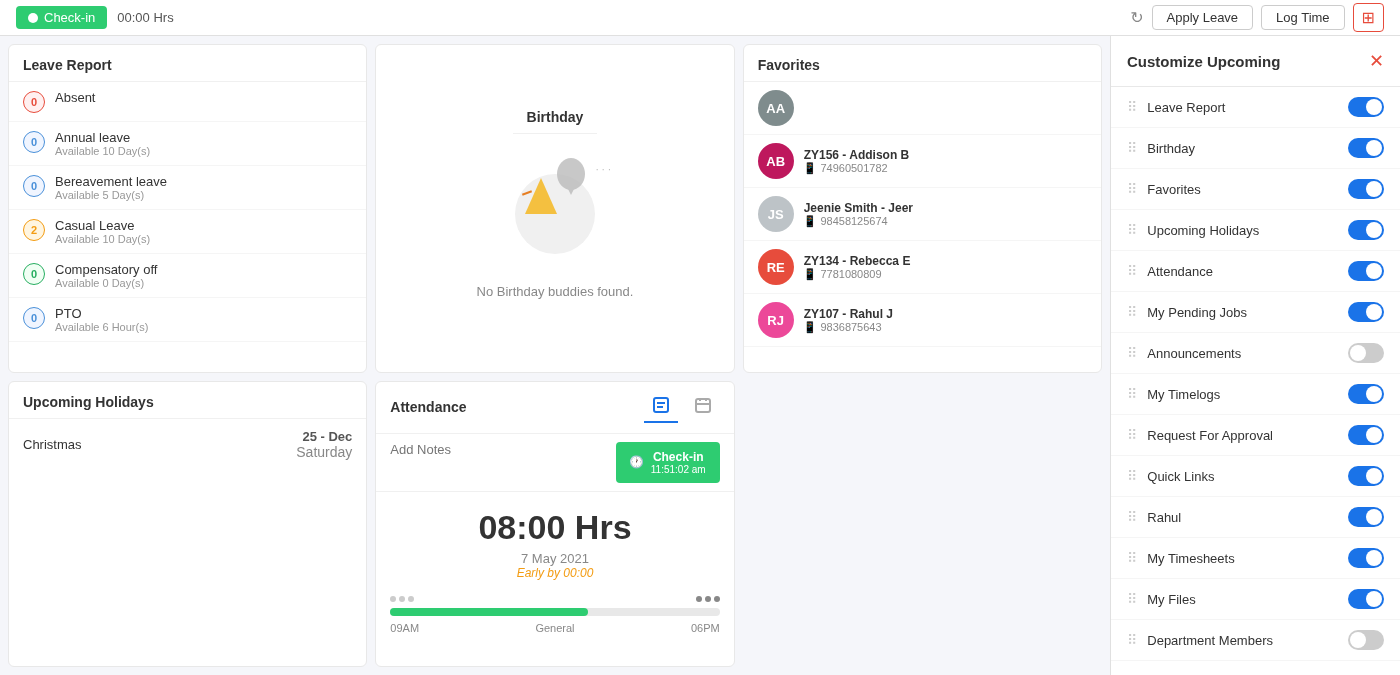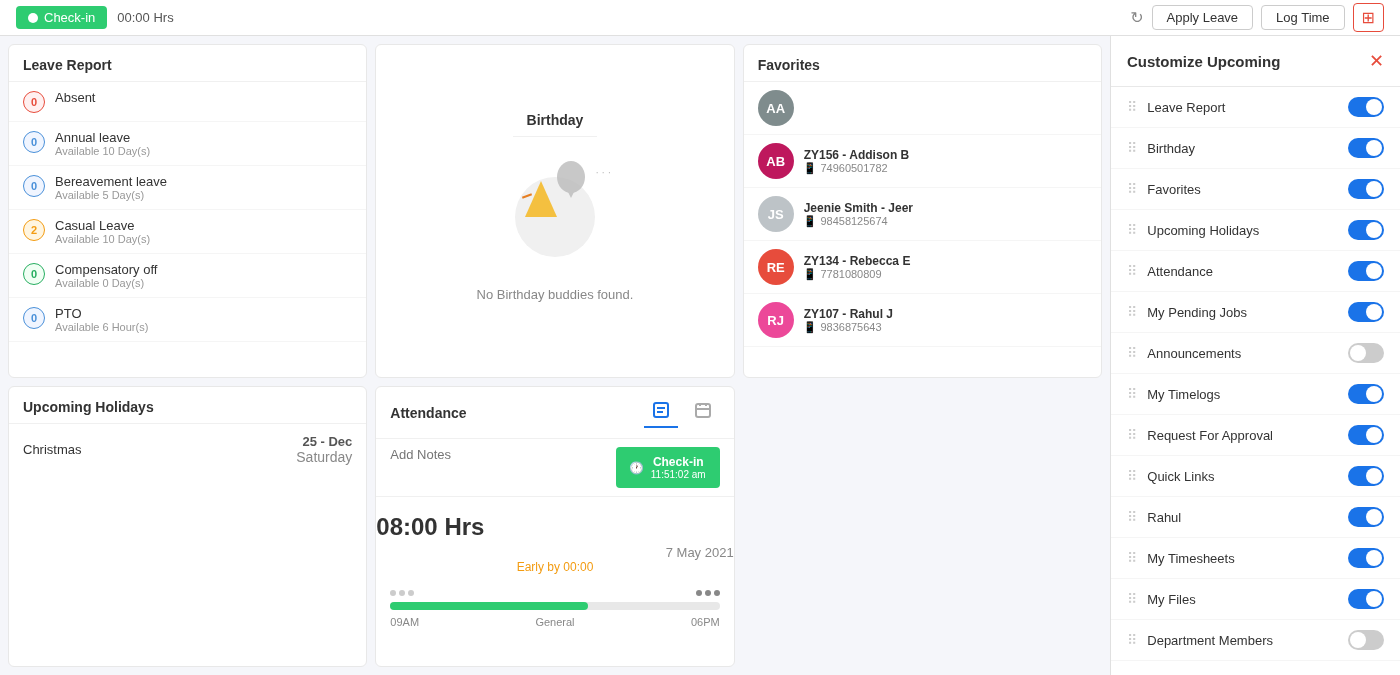--- a/index.html
+++ b/index.html
@@ -50,23 +50,23 @@
     .birthday-empty { display: flex; flex-direction: column; align-items: center; justify-content: center; padding: 20px; }
     .birthday-text { font-size: 13px; color: #888; text-align: center; }
     .attendance-header { display: flex; align-items: center; justify-content: space-between; padding: 10px 14px; border-bottom: 1px solid #f0f0f0; }
     .att-tabs { display: flex; gap: 8px; }
     .att-tab { padding: 4px 8px; cursor: pointer; border-bottom: 2px solid transparent; }
     .att-tab.active { border-bottom: 2px solid #1a73e8; }
     .att-tab svg { width: 18px; height: 18px; }
     .notes-row { display: flex; align-items: flex-start; padding: 8px 14px; gap: 8px; border-bottom: 1px solid #f0f0f0; }
     .notes-input { flex: 1; border: none; outline: none; font-size: 13px; color: #999; background: transparent; }
     .checkin-green-btn { background: #2ecc71; color: #fff; border: none; border-radius: 4px; padding: 8px 14px; cursor: pointer; display: flex; align-items: center; gap: 6px; font-size: 12px; white-space: nowrap; }
-    .att-time { padding: 16px 0 4px; font-size: 24px; font-weight: 700; color: #333; }
-    .att-date { text-align: right; font-size: 13px; color: #888; }
-    .att-early { text-align: center; font-size: 12px; color: #f39c12; padding-bottom: 8px; }
+    .att-time { text-align: center; padding: 16px 0 4px; font-size: 34px; font-weight: 700; color: #333; }
+    .att-date { text-align: center; font-size: 13px; color: #888; }
+    .att-early { text-align: center; font-size: 12px; color: #f39c12; padding-bottom: 8px; font-style: italic; }
     .timeline-area { padding: 8px 14px; }
     .timeline-bar-wrap { position: relative; height: 8px; background: #e8e8e8; border-radius: 4px; margin-bottom: 6px; }
     .timeline-bar-fill { height: 100%; background: #2ecc71; border-radius: 4px; width: 60%; }
     .timeline-labels { display: flex; justify-content: space-between; font-size: 11px; color: #888; }
     .dot { width: 6px; height: 6px; border-radius: 50%; background: #ccc; display: inline-block; }
     .dot.active { background: #888; }
 
     
     .favorites-card { grid-column: 3; grid-row: 1; max-height: 340px; overflow: hidden; display: flex; flex-direction: column; }
     .fav-list { overflow-y: auto; flex: 1; }

